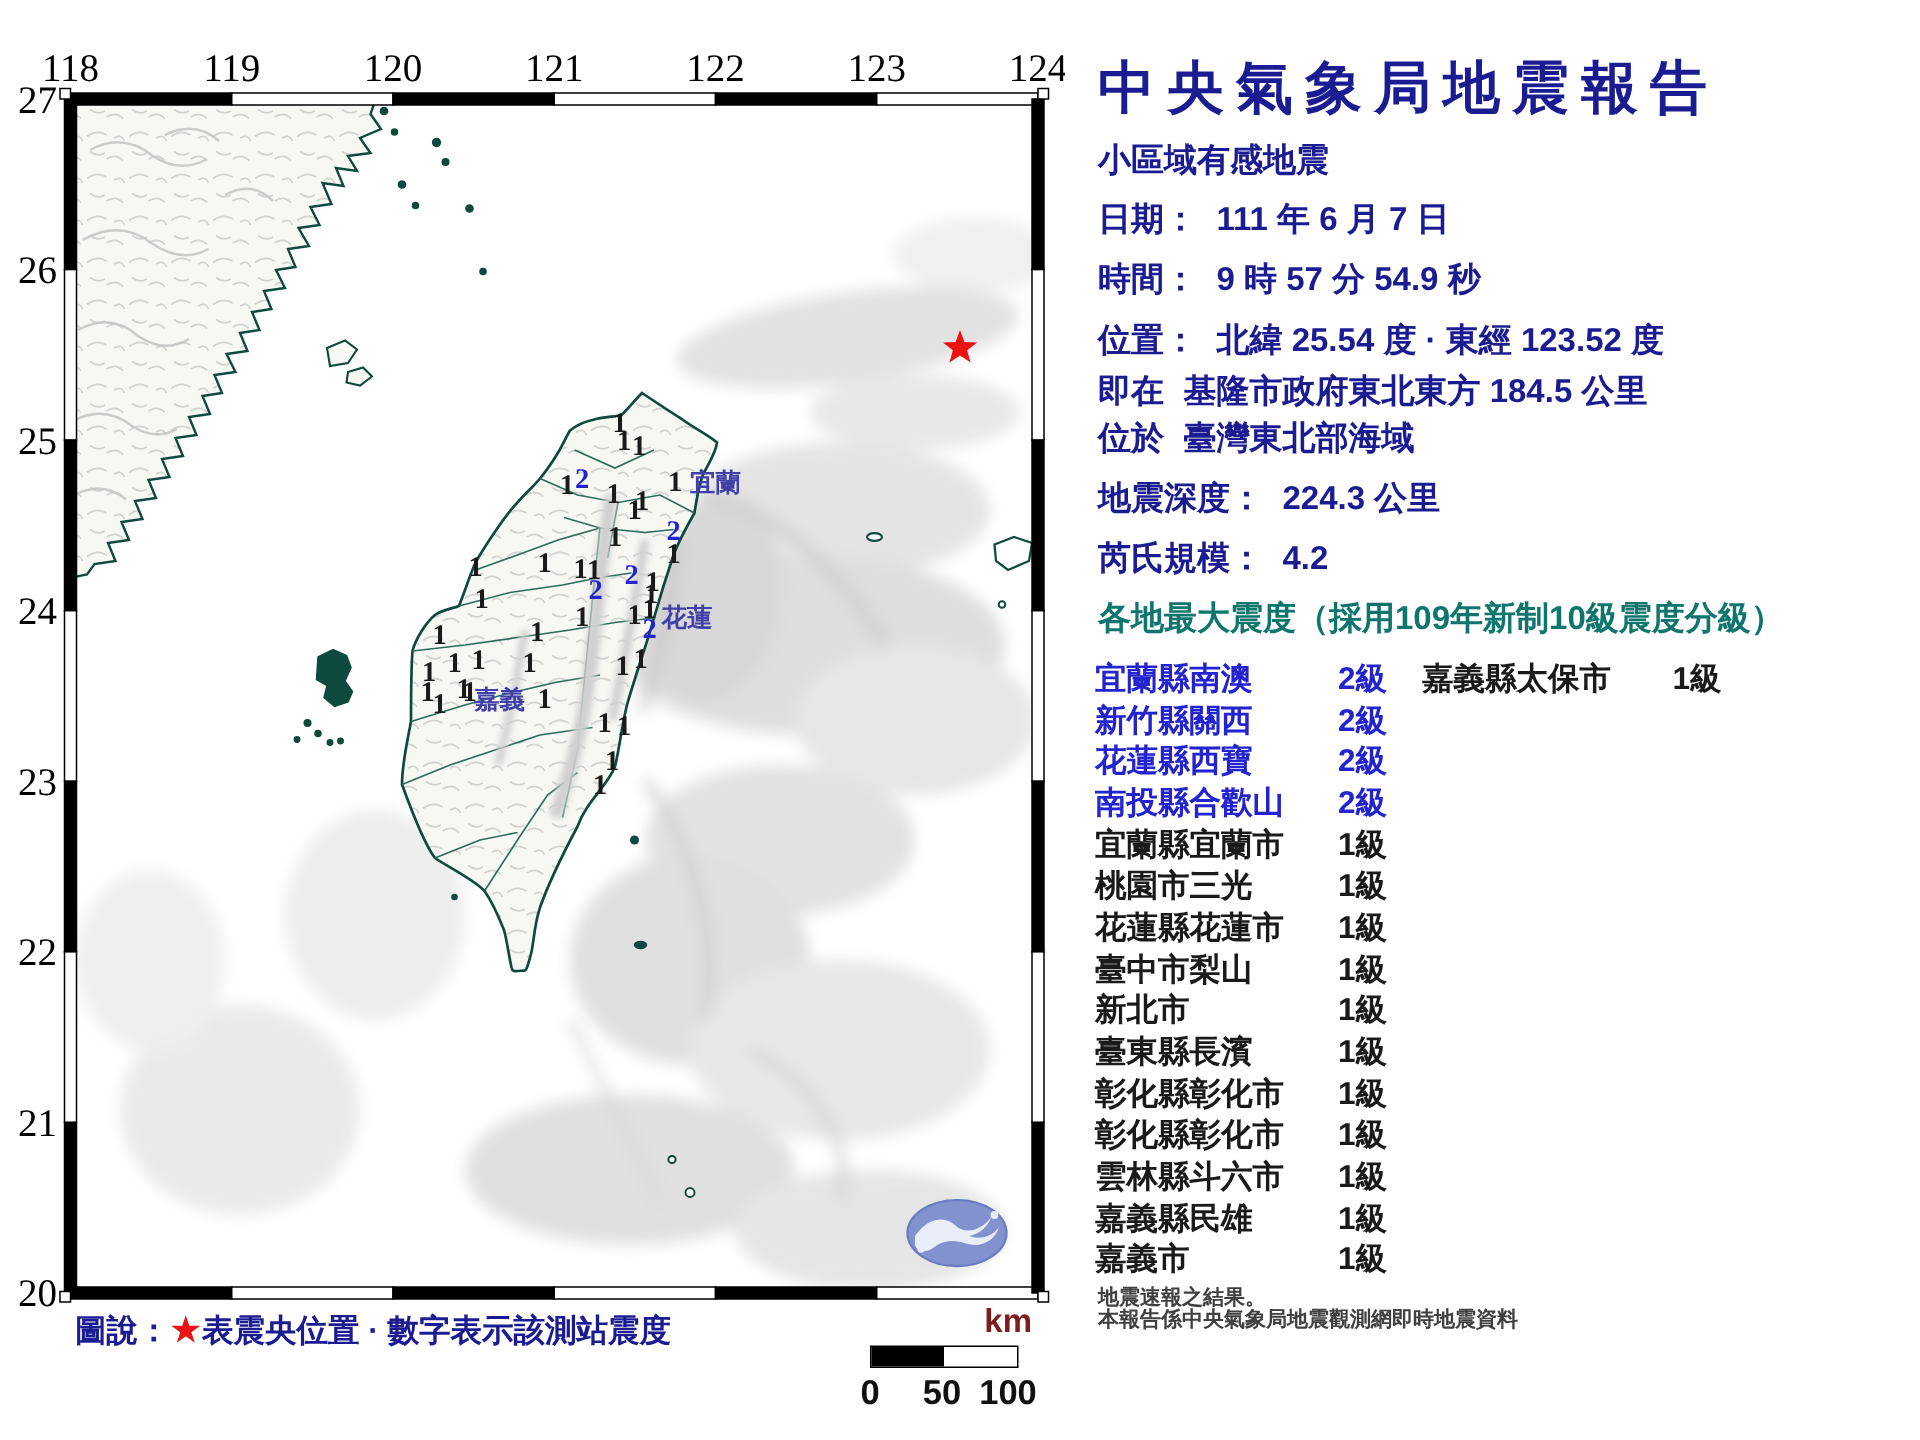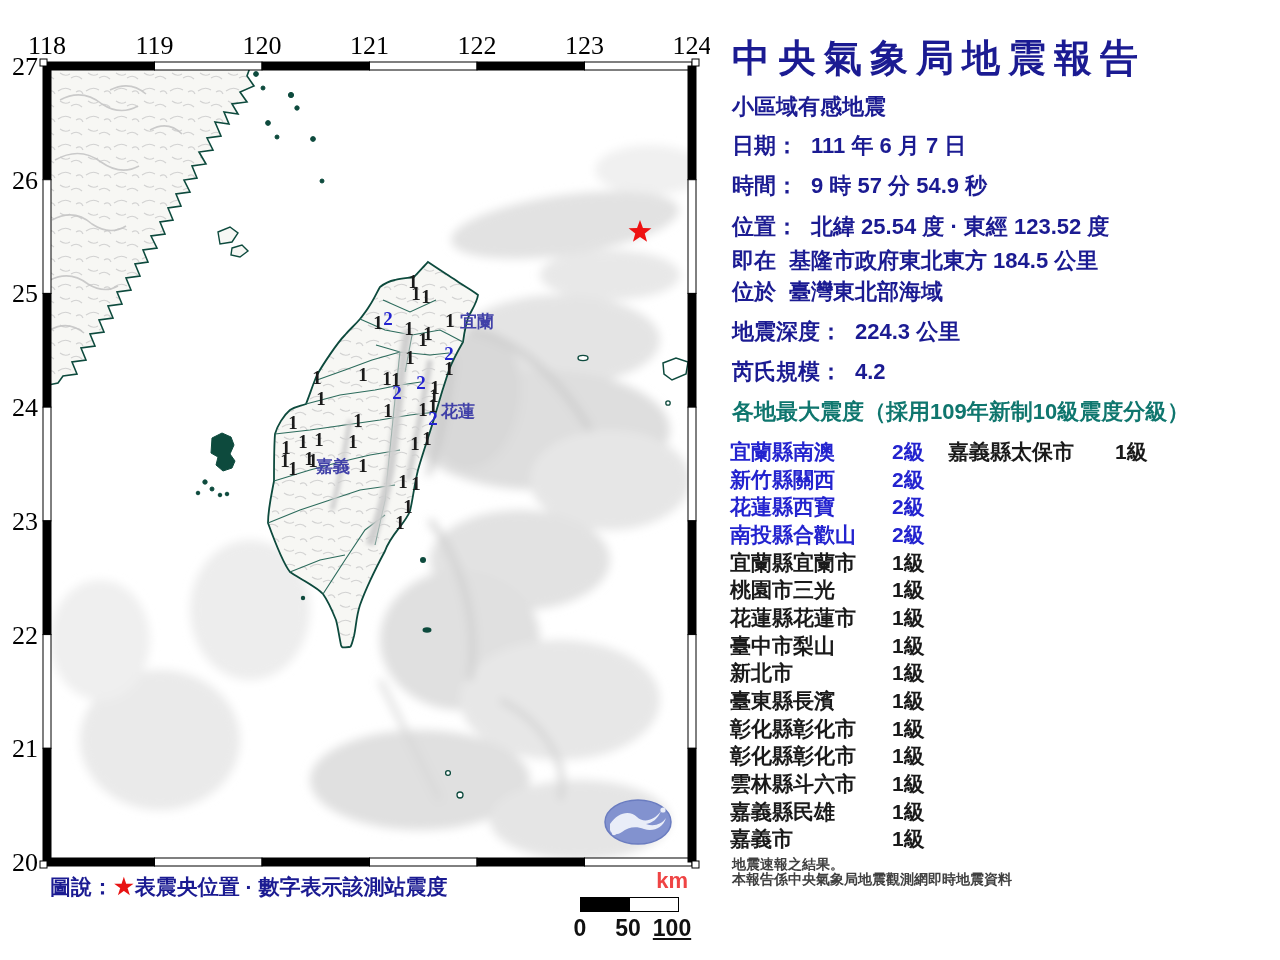--- a/index.html
+++ b/index.html
@@ -15,27 +15,27 @@
   #col1{left:730px;width:215px;}
   #col2{left:948px;width:215px;}
   .irow{height:27.7px;display:flex;align-items:center;font-size:21px;font-weight:600;color:#1a1a1a;}
   .irow .iname{width:162px;flex:none;}
   #col2 .irow .iname{width:167px;}
   .irow.hl{color:#2323cf;}
   .footer{font-size:14px;font-weight:600;color:#404040;}
   
   .maplegend{left:50px;top:873px;font-size:21px;font-weight:700;color:#1b1b92;}
   .maplegend .star{color:#e81313;font-size:22px;padding:0 1px;}
-  .km{left:640px;top:868px;width:48px;text-align:right;font-size:22px;font-weight:600;color:#ef4444;}
+  .km{left:640px;top:868px;width:48px;text-align:right;font-size:22px;font-weight:600;color:#7f1d1d;}
   .sbar{left:580px;top:897px;width:97px;height:13px;border:1.5px solid #000;
         background:linear-gradient(to right,#000 0,#000 50%,#fff 50%,#fff 100%);}
   .snum{top:915px;font-size:23px;font-weight:600;color:#111;text-align:center;}
   #s0{left:566px;width:28px;}
   #s50{left:611px;width:34px;}
-  #s100{left:650px;width:44px;text-decoration:underline;}
+  #s100{left:650px;width:44px;}
   svg text{user-select:none;}
   .axis{font-family:"Liberation Serif",serif;font-size:26px;fill:#000;}
   .station{font-family:"Liberation Serif",serif;font-size:19px;font-weight:600;}
   .placelabel{font-size:17px;font-weight:600;fill:#4040a8;}
 </style>
 </head>
 <body>
 
 <div class="page">
 

